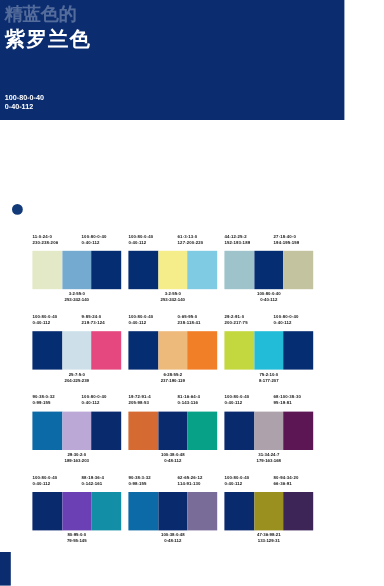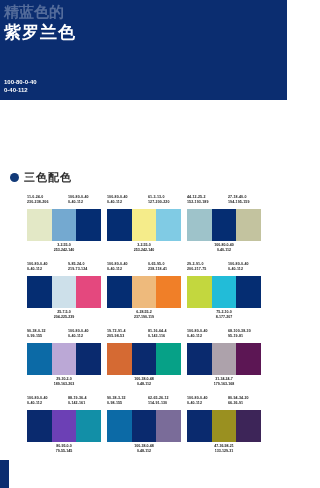--- a/index.html
+++ b/index.html
@@ -167,21 +167,20 @@
   <div class="ghost-title">精蓝色的</div>
   <div class="cn-title">紫罗兰色</div>
   <div class="hdr-codes">
     <div>100-80-0-40</div>
     <div>0-40-112</div>
   </div>
 </div>
 
 <div class="section-head">
   <span class="bullet"></span>
-  <span class="section-title">三色配色</span>
 </div>
 
 <div class="grid">
     <div class="band">
       <div class="group c0">
         <div class="lbl-row">
           <div class="lbl left">
             <span class="c2l">11-0-24-0</span>
             <span class="c2l">230-238-206</span>
           </div>

